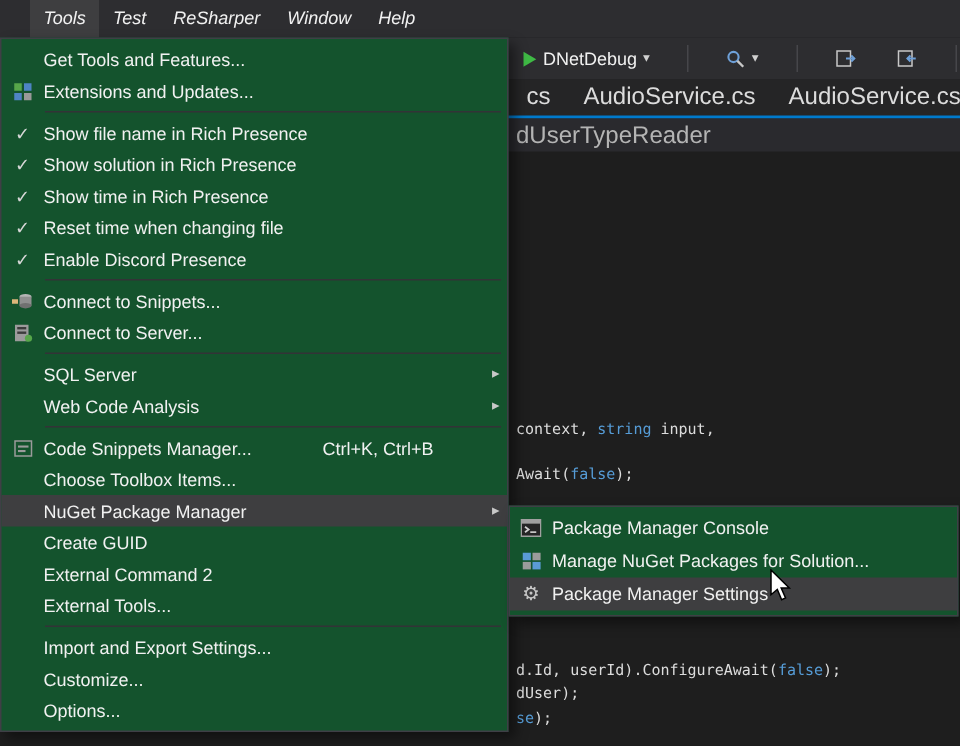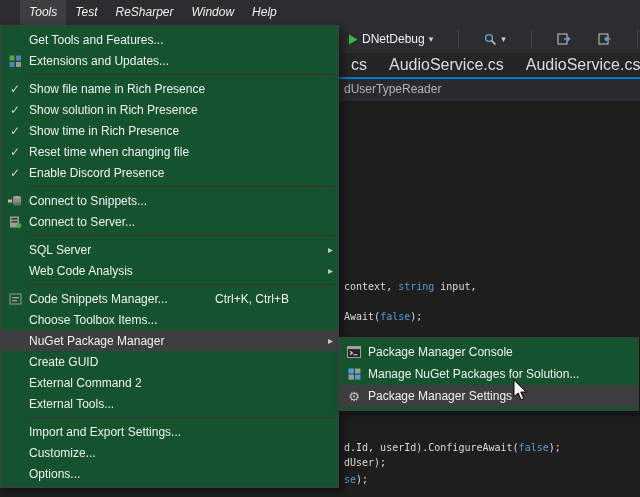--- a/index.html
+++ b/index.html
@@ -38,21 +38,21 @@
     position:absolute; top:53px; left:0; right:0; height:26px;
     background:#252526; border-bottom:2px solid var(--accent,#007acc); z-index:1;
   }
   .tabs { position:absolute; left:340px; top:0; height:24px; display:flex; }
   .tab { padding:0 11px; line-height:24px; color:#dcdcdc; font-size:16px; white-space:nowrap; }
   
   .navbar {
     position:absolute; top:79px; left:0; right:0; height:22px;
     background:#2a2a2e; z-index:1;
   }
-  .navbar-member { position:absolute; left:344px; top:3px; color:#b4b4b4; font-size:12px; }
+  .navbar-member { position:absolute; left:344px; top:3px; color:#b4b4b4; font-size:16px; }
   
   .editor { position:absolute; top:101px; left:0; right:0; bottom:0; background:#1e1e1e; z-index:0; }
   .code-line {
     position:absolute; left:344px; white-space:pre;
     font-family:"DejaVu Sans Mono", monospace; font-size:10px; line-height:15px;
   }
   .seg-plain { color:#dcdcdc; }
   .seg-keyword { color:var(--keyword,#569cd6); }
   
   .menu {

